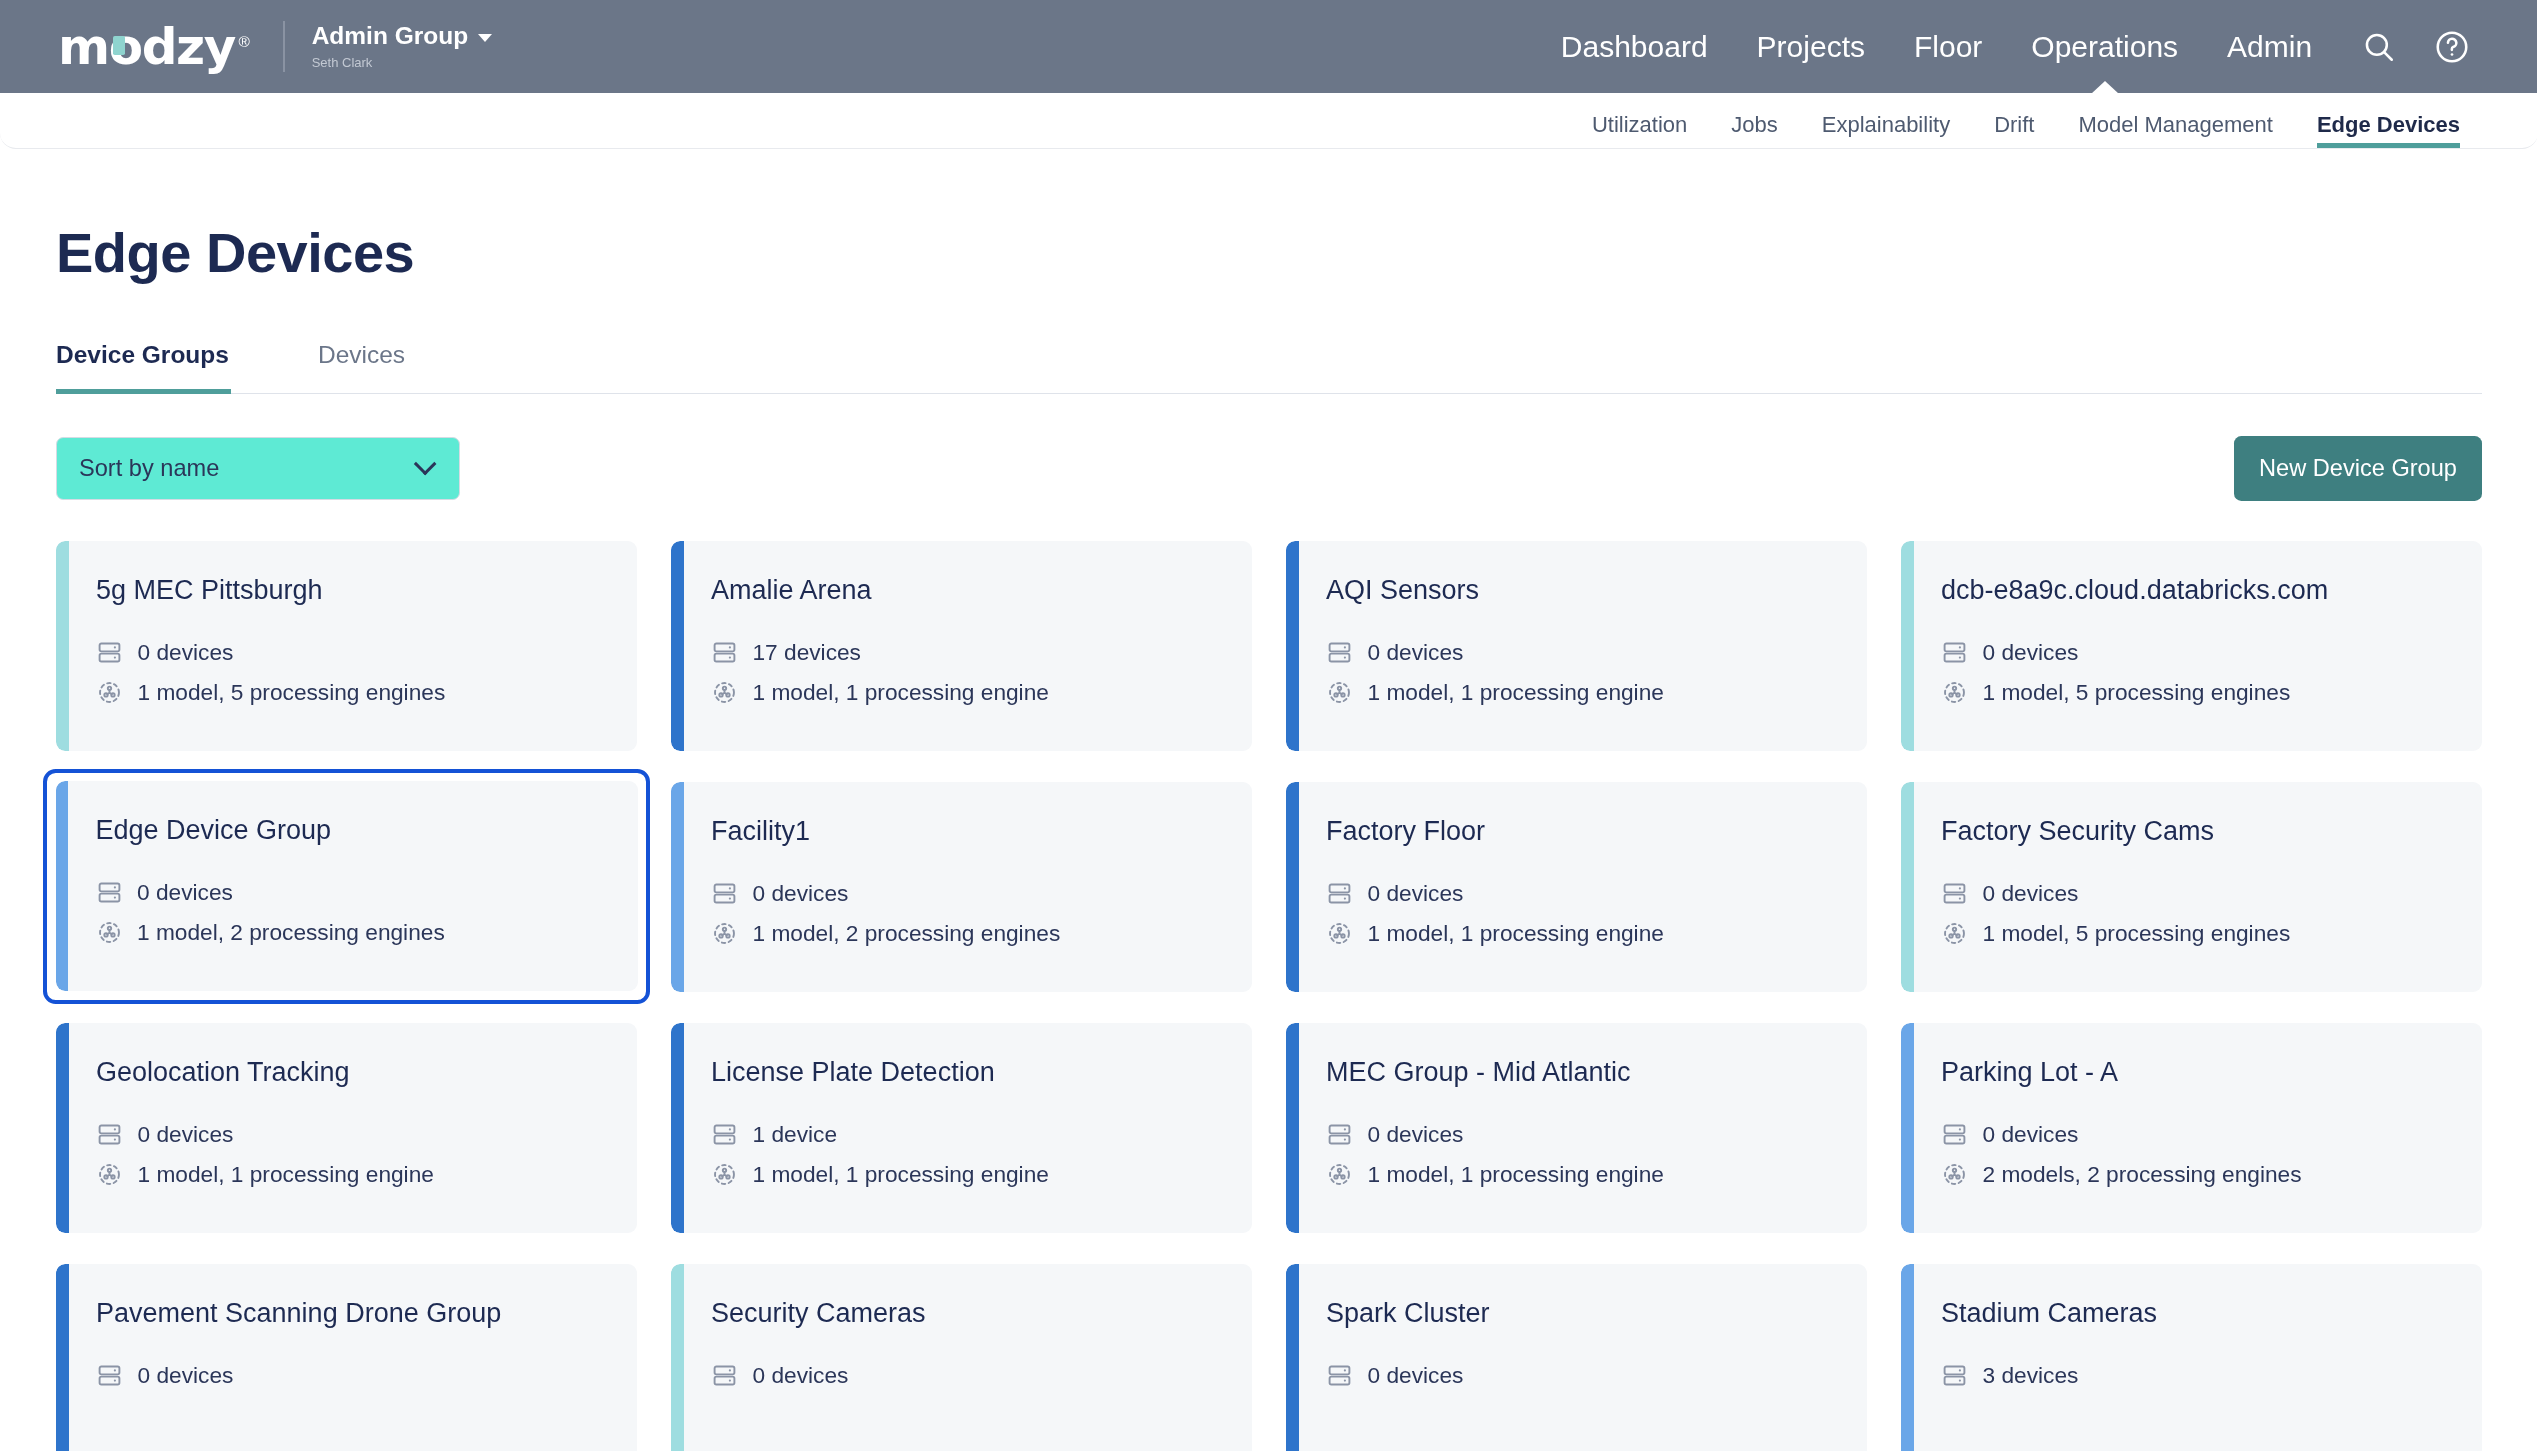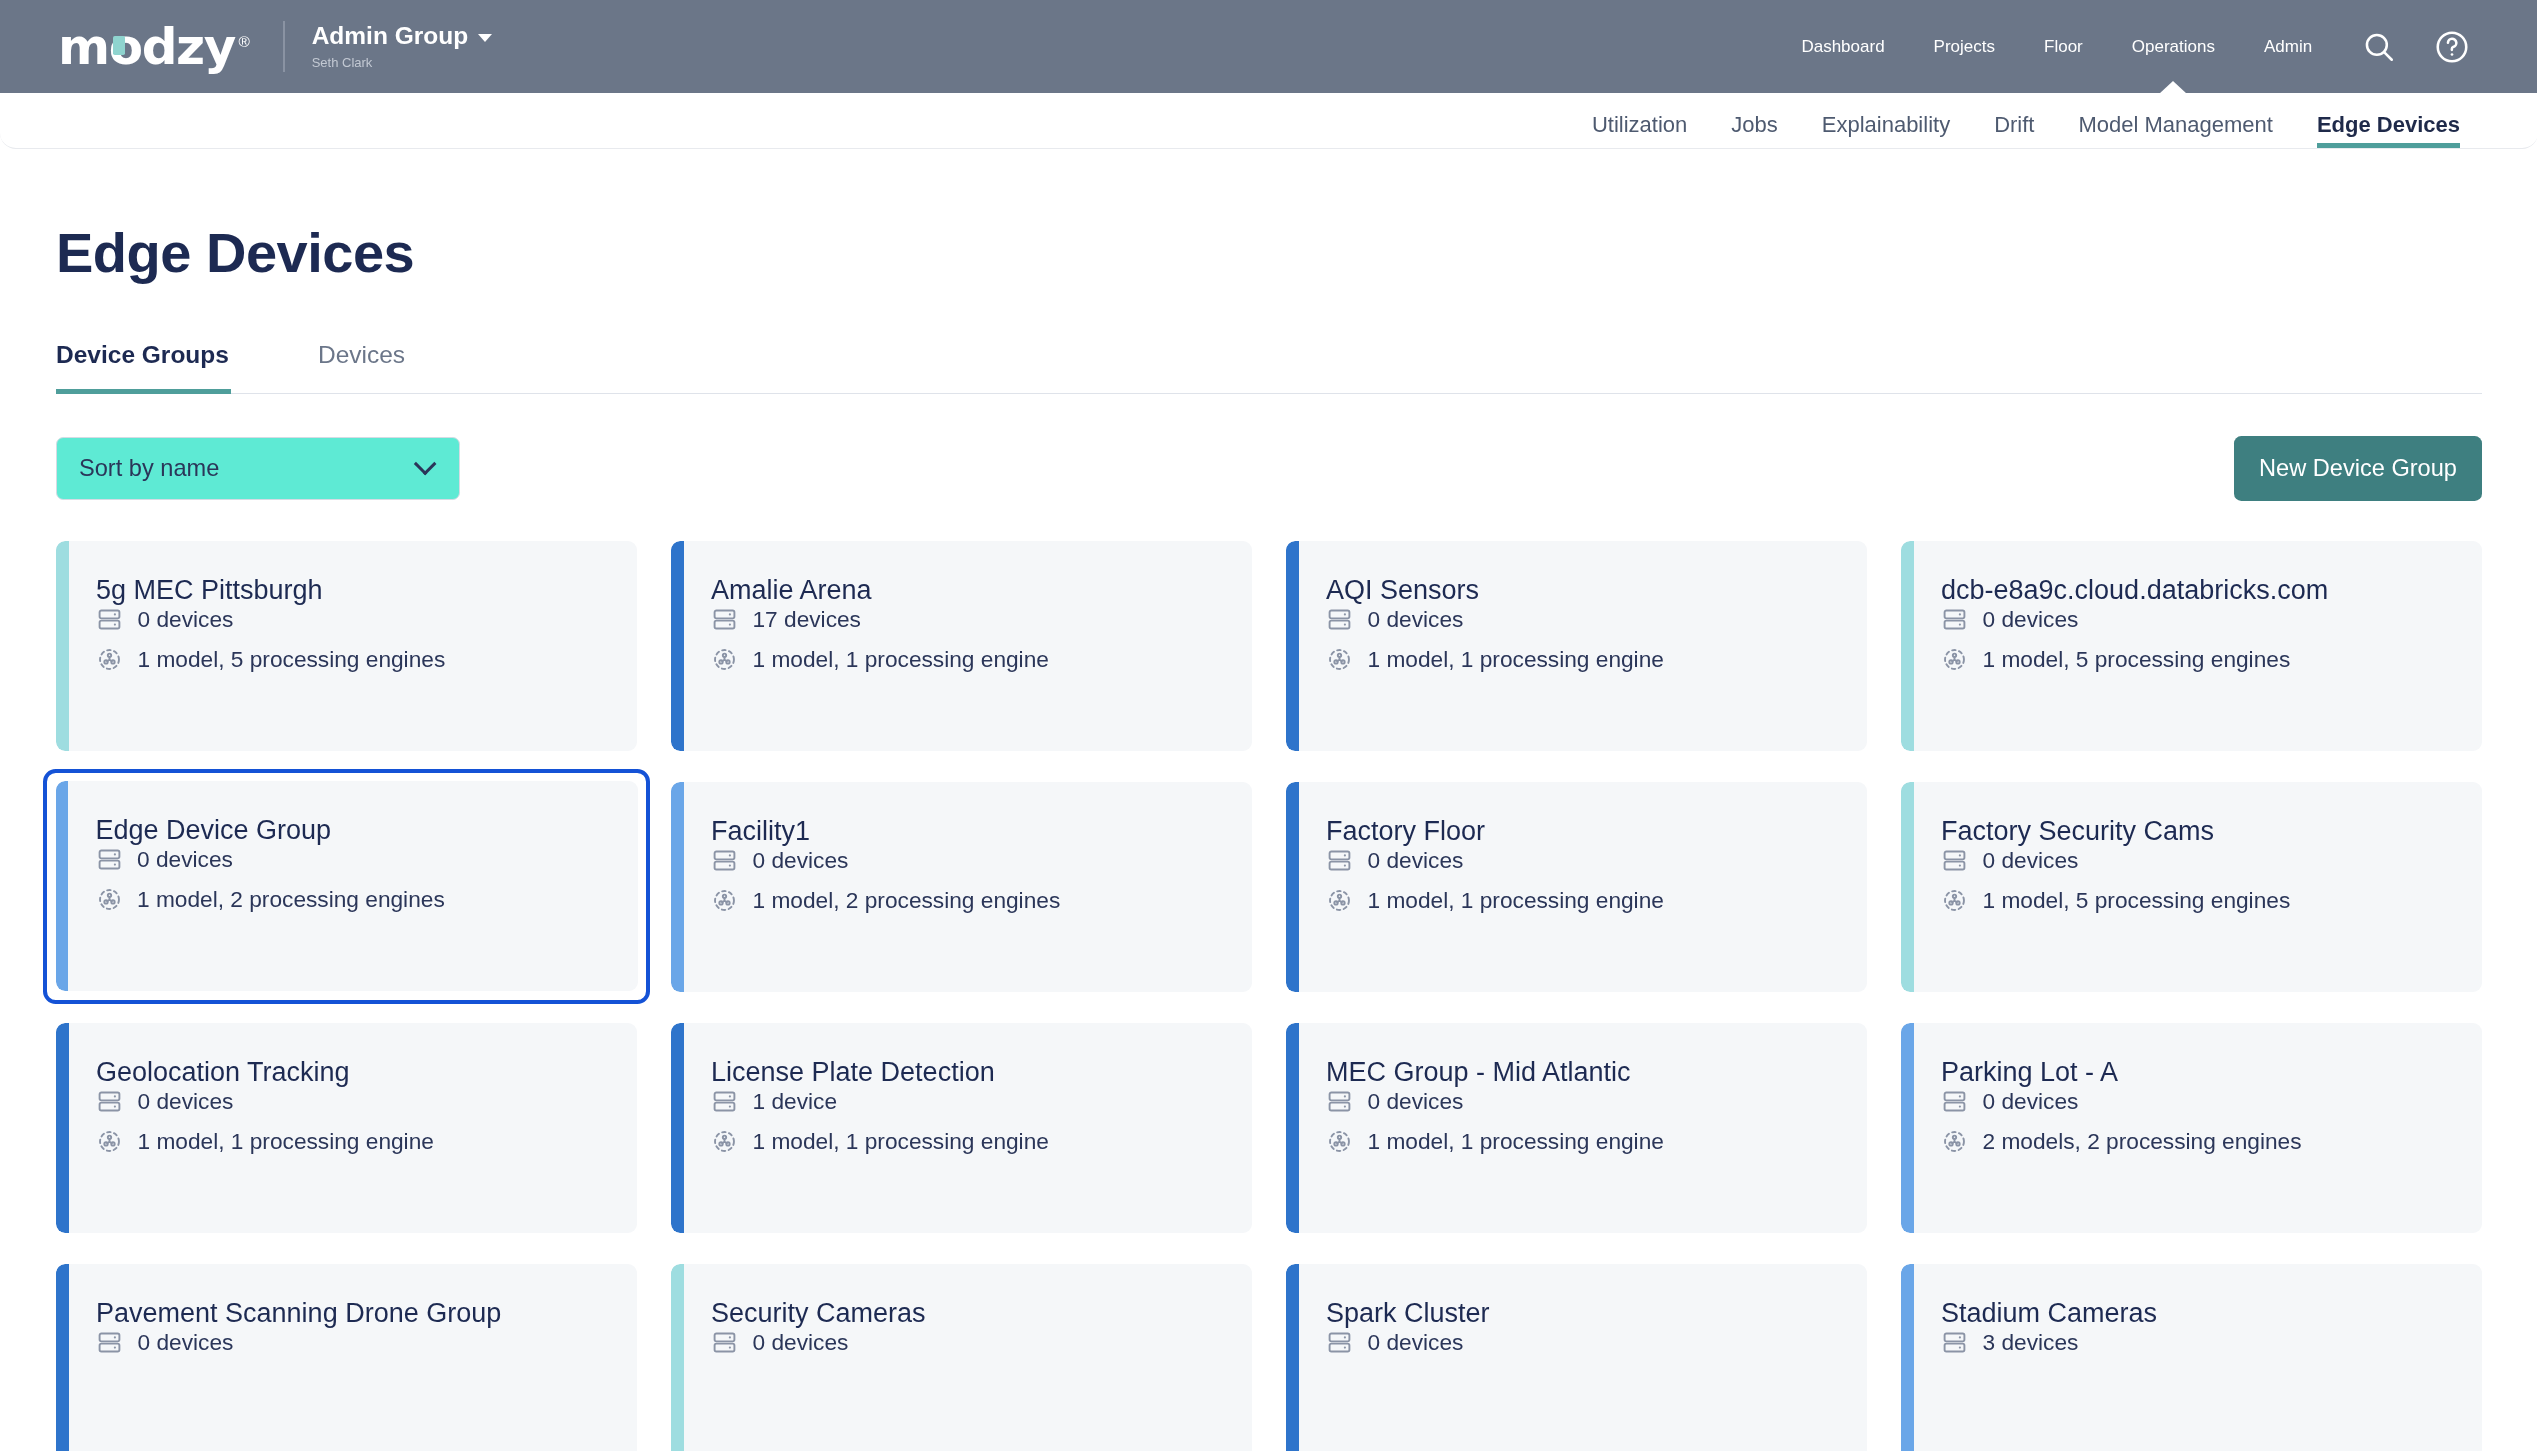--- a/index.html
+++ b/index.html
@@ -68,21 +68,21 @@
   }
 
   .topnav {
     margin-left: auto;
     display: flex;
     align-items: center;
     gap: 0;
     height: 100%;
   }
   .topnav-item {
-    font-size: 17px;
+    font-size: 30px;
     color: #ffffff;
     padding: 0 24.5px;
     height: 100%;
     display: flex; align-items: center;
     position: relative;
     cursor: pointer;
   }
   .topnav-item.active::after {
     content: "";
     position: absolute;
@@ -251,20 +251,21 @@
     height: 210px;
   }
   .card-title {
     font-size: 27px;
     color: #1d2a52;
     font-weight: 400;
     line-height: 1.2;
     white-space: nowrap;
   }
   .card-meta {
+    margin-top: 33px;
     display: flex;
     flex-direction: column;
     gap: 12.7px;
   }
   .meta-row {
     display: flex;
     align-items: center;
     gap: 14.5px;
   }
   .meta-text {

